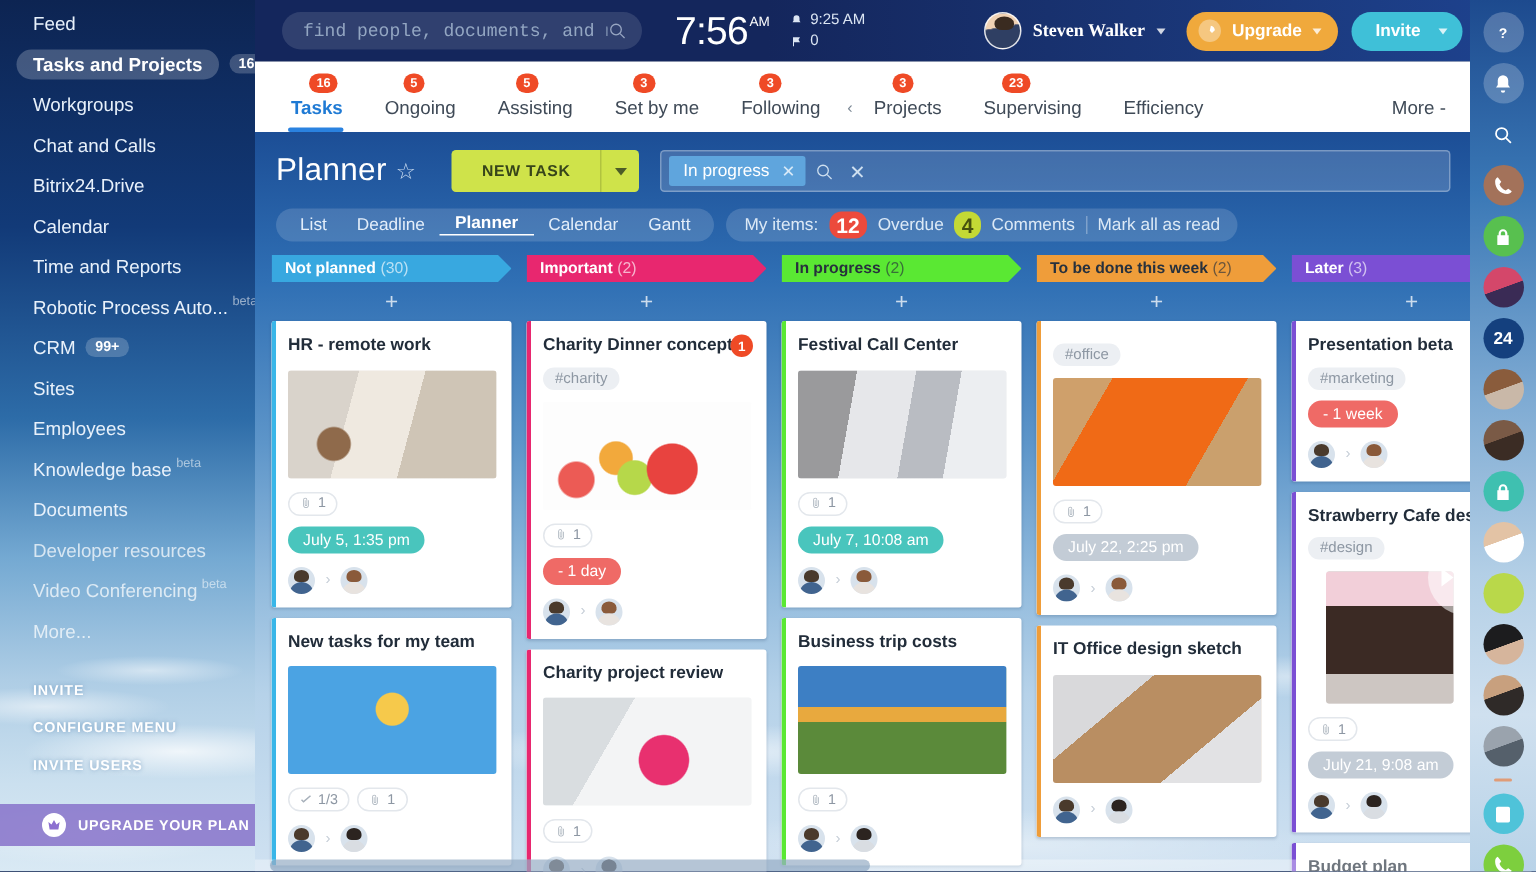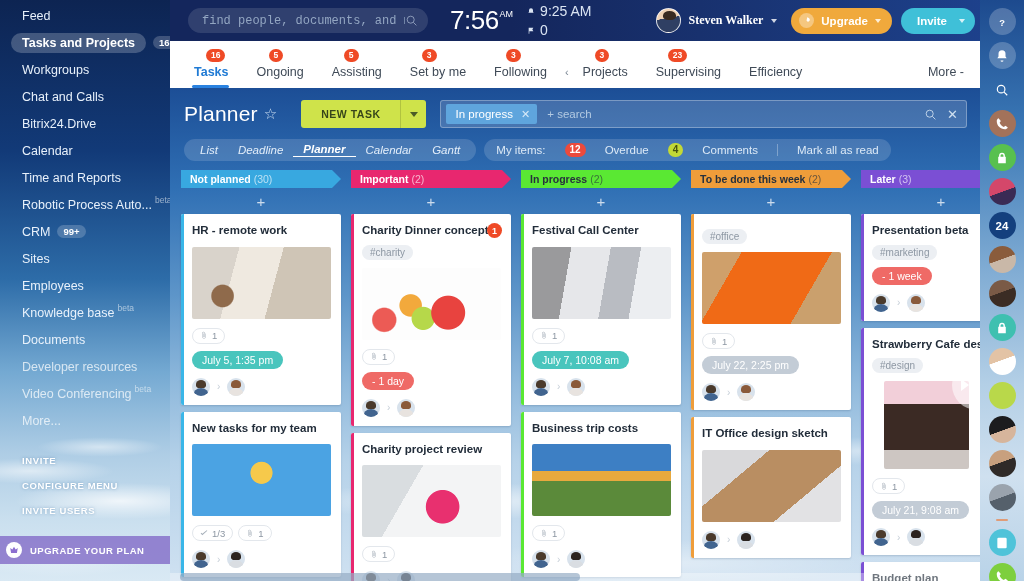--- a/index.html
+++ b/index.html
@@ -52,21 +52,21 @@
   }
   .nav-item .beta { font-size:8.5px; color:rgba(255,255,255,.55); align-self:flex-start; margin-top:4px; margin-left:-4px;}
   .nav-item.faded { color:rgba(255,255,255,.72); }
 
   .sub-links { position:relative; z-index:3; margin-top:14px; }
   .sub-link { padding:0 0 0 22px; height:25px; display:flex; align-items:center;
     font-size:9.5px; font-weight:bold; letter-spacing:.6px; color:#fff; text-shadow:0 0 3px rgba(60,110,160,.5); cursor:pointer;}
   .upgrade-plan {
     position:absolute; left:0; bottom:17px; width:170px; height:28px;
     background:rgba(132,110,200,.82);
-    display:flex; align-items:center; gap:8px; padding-left:6px; z-index:4; cursor:pointer;
+    display:flex; align-items:center; gap:8px; padding-left:28px; z-index:4; cursor:pointer;
   }
   .upgrade-plan .circ { width:16px; height:16px; border-radius:50%; background:#fff; display:flex; align-items:center; justify-content:center; }
   .upgrade-plan .circ svg{ width:10px; height:10px; fill:#8c6fd0; }
   .upgrade-plan .t { color:#fff; font-size:9.5px; font-weight:bold; letter-spacing:.5px; }
 
   
   .header {
     position:absolute; left:170px; top:0; width:854px; height:41px;
     background:linear-gradient(90deg,#14265c 0%,#14265c 40%,#18316e 62%,#1e4390 100%);
     display:flex; align-items:center;
@@ -79,21 +79,21 @@
   .search-box input {
     flex:1; background:transparent; border:0; outline:0;
     color:#c9d6e8; font-size:12px; font-family:Liberation Mono, monospace;
   }
   .search-box input::placeholder{ color:#93a6c2; }
   .ico-search { width:13px; height:13px; opacity:.7; flex:none;}
   .ico-search svg { width:13px; height:13px; stroke:#c4d2e6; fill:none; stroke-width:1.6; }
 
   .clock { margin-left:22px; color:#fff; font-size:26px; font-weight:300; letter-spacing:-.5px; display:flex; align-items:flex-start;}
   .clock sup { font-size:9px; margin-top:4px; margin-left:1px; letter-spacing:0; }
-  .hdr-stats { margin-left:14px; display:flex; flex-direction:column; gap:3px; color:#dbe5f3; font-size:14px;text-align:right; }
+  .hdr-stats { margin-left:14px; display:flex; flex-direction:column; gap:3px; color:#dbe5f3; font-size:10px;text-align:right; }
   .hdr-stats div { display:flex; align-items:center; gap:5px; }
   .hdr-stats svg { width:8px; height:9px; fill:#dbe5f3; }
 
   .user { margin-left:auto; display:flex; align-items:center; gap:8px; cursor:pointer;font-family:Liberation Serif, serif; }
   .avatar-hd { width:25px; height:25px; border-radius:50%; border:1.5px solid rgba(255,255,255,.85); overflow:hidden;
      background:linear-gradient(170deg,#f0d2b4 40%,#2f3f63 41%); position:relative;}
   .avatar-hd:after{content:"";position:absolute;left:6px;top:2px;width:13px;height:9px;border-radius:50% 50% 40% 40%;background:#3a2b20;}
   .user .nm { color:#fff; font-size:12px; font-weight:bold; }
   .caret { width:0;height:0;border-left:3.5px solid transparent;border-right:3.5px solid transparent;border-top:4px solid rgba(255,255,255,.8);}
   .btn-upgrade {
@@ -174,30 +174,30 @@
   .gear {
     margin-right:14px; width:29px; height:28px; border-radius:3px;
     background:rgba(255,255,255,.16); border:1px solid rgba(255,255,255,.3);
     display:flex; align-items:center; justify-content:center; cursor:pointer;
   }
   .gear svg { width:15px;height:15px; fill:#e4eefa; }
 
   .viewbar { position:relative; z-index:2; display:flex; align-items:center; margin:11px 0 0 14px; }
   .pill-group {
     height:22px; border-radius:11px; background:rgba(255,255,255,.15);
-    display:flex; align-items:center; padding:0 6px;font-style:italic;
+    display:flex; align-items:center; padding:0 6px;
   }
   .pill-group .v { padding:0 10px; color:#e3eefa; font-size:11.5px; cursor:pointer; }
   .pill-group .v.sel { color:#fff; font-weight:bold; border-bottom:1.5px solid #fff; padding-bottom:1px;}
   .pill-group2 {
     margin-left:8px; height:22px; border-radius:11px; background:rgba(255,255,255,.15);
-    display:flex; align-items:center; padding:0 12px; gap:19px;
+    display:flex; align-items:center; padding:0 12px; gap:7px;
   }
   .pill-group2 .lab { color:#dce9f6; font-size:11.5px; }
-  .dot-badge { border-radius:8px; padding:2px 5px; font-size:10px; font-weight:bold; color:#fff; line-height:1;}
+  .dot-badge { border-radius:8px; padding:2px 5px; font-size:14px; font-weight:bold; color:#fff; line-height:1;}
   .dot-badge.red { background:#ec4a3c; }
   .dot-badge.lime { background:#c3d935; color:#46520e;}
   .pill-group2 .sep { width:1px; height:12px; background:rgba(255,255,255,.3); }
   .vb-dots {
     position:absolute; right:14px; top:0; width:25px;height:22px; border-radius:11px;
     background:rgba(255,255,255,.18); display:flex; align-items:center; justify-content:center; gap:2px; cursor:pointer;
   }
   .vb-dots i { width:3px;height:3px;border-radius:50%;background:#fff; display:block;}
 
   
@@ -469,21 +469,20 @@
         <span class="dv"></span>
         <span class="ar">
             <i></i>
           </span>
       </div>
       <div class="filterbar">
         <span class="chip">
           <span>In progress</span>
           <span class="x">✕</span>
         </span>
-        <span class="ph">+ search</span>
         <span class="ic">
           <svg viewBox="0 0 24 24">
               <circle cx="10.5" cy="10.5" r="6.5"></circle>
               <line x1="15.5" y1="15.5" x2="21" y2="21"></line>
             </svg>
         </span>
         <span class="xs">✕</span>
       </div>
       <div class="gear">
         <svg viewBox="0 0 24 24">

